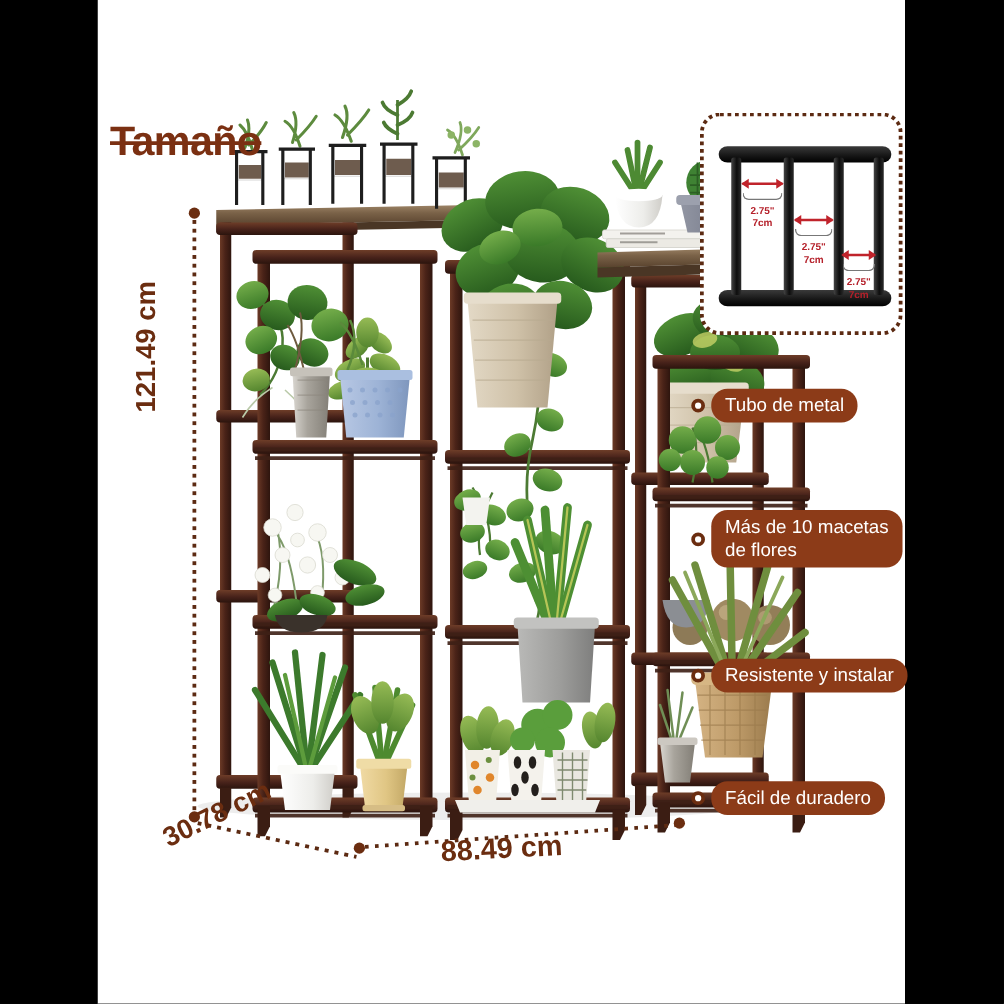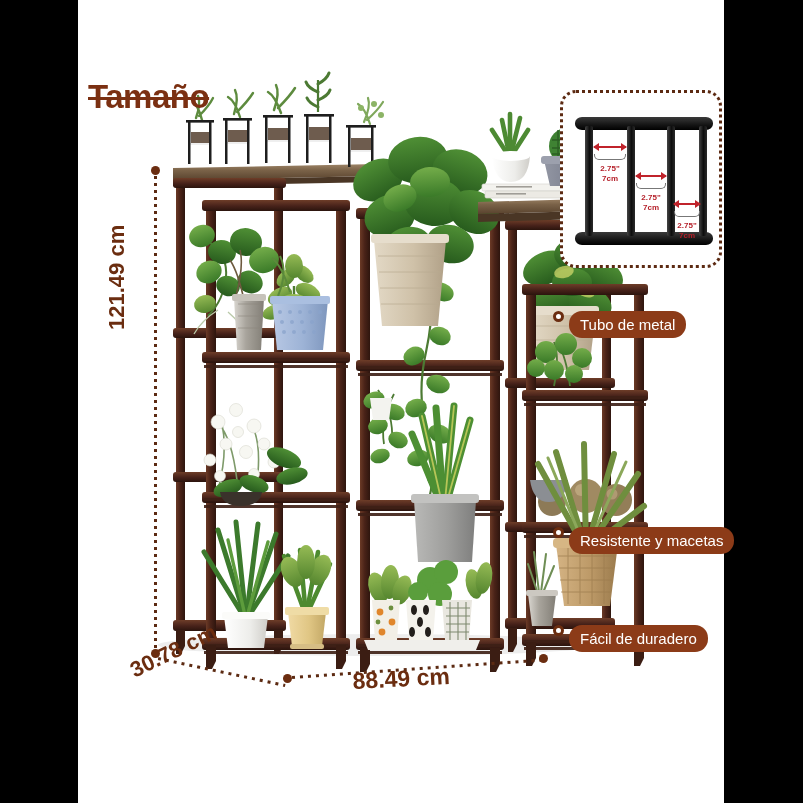--- a/index.html
+++ b/index.html
@@ -21,21 +21,21 @@
     background: #ffffff;
   }
   .bar {
     position: absolute; top: 0; height: 803px; background: #000000;
   }
   #bar-left  { left: 0;     width: 78px; }
   #bar-right { left: 724px; width: 79px; }
 
   
   #title {
-    position: absolute; left: 88px; top: 78px;
+    position: absolute; left: 88px; top: 94px;
     font-size: 33px; font-weight: bold; letter-spacing: -0.5px;
     color: #7B3012;
     text-decoration: line-through;
     text-decoration-thickness: 3px;
     z-index: 40;
     white-space: nowrap;
   }
 
   
   #product { position: absolute; left: 78px; top: 60px; width: 646px; height: 620px; z-index: 10; }
@@ -110,21 +110,21 @@
   .gapbrace {
     position: absolute; border-left: 1px solid #777; border-right: 1px solid #777;
     border-bottom: 1px solid #777; border-radius: 0 0 5px 5px; height: 6px;
   }
   .gaptext {
     position: absolute; color: #B5202A; font-size: 8px; font-weight: bold;
     line-height: 10px; text-align: center; width: 44px;
   }
 
   
-  .callout { position: absolute; display: flex; align-items: flex-start; z-index: 35; }
+  .callout { position: absolute; display: flex; align-items: center; z-index: 35; }
   .callout-dot {
     width: 11px; height: 11px; border-radius: 50%;
     border: 3px solid #6B2D10; background: #ffffff; flex: 0 0 auto;
     margin-right: 5px;
   }
   .callout-pill {
     background: #8C3B18; color: #ffffff; border-radius: 13px;
     padding: 4px 11px; font-size: 15px; line-height: 19px;
     white-space: pre-line;
   }
@@ -732,23 +732,28 @@
         <div>2.75"</div>
         <div>7cm</div>
       </div>
     </div>
   </div>
 
   <div class="callout" id="callout-0">
     <div class="callout-dot"></div>
     <div class="callout-pill">Tubo de metal</div>
   </div>
+  <div class="callout" id="callout-1">
+    <div class="callout-dot"></div>
+    <div class="callout-pill">Más de 10 macetas
+de flores</div>
+  </div>
   <div class="callout" id="callout-2">
     <div class="callout-dot"></div>
-    <div class="callout-pill">Resistente y macetas</div>
+    <div class="callout-pill">Resistente y instalar</div>
   </div>
   <div class="callout" id="callout-3">
     <div class="callout-dot"></div>
     <div class="callout-pill">Fácil de duradero</div>
   </div>
 
   <div class="bar" id="bar-left"></div>
   <div class="bar" id="bar-right"></div>
 
 </div>

